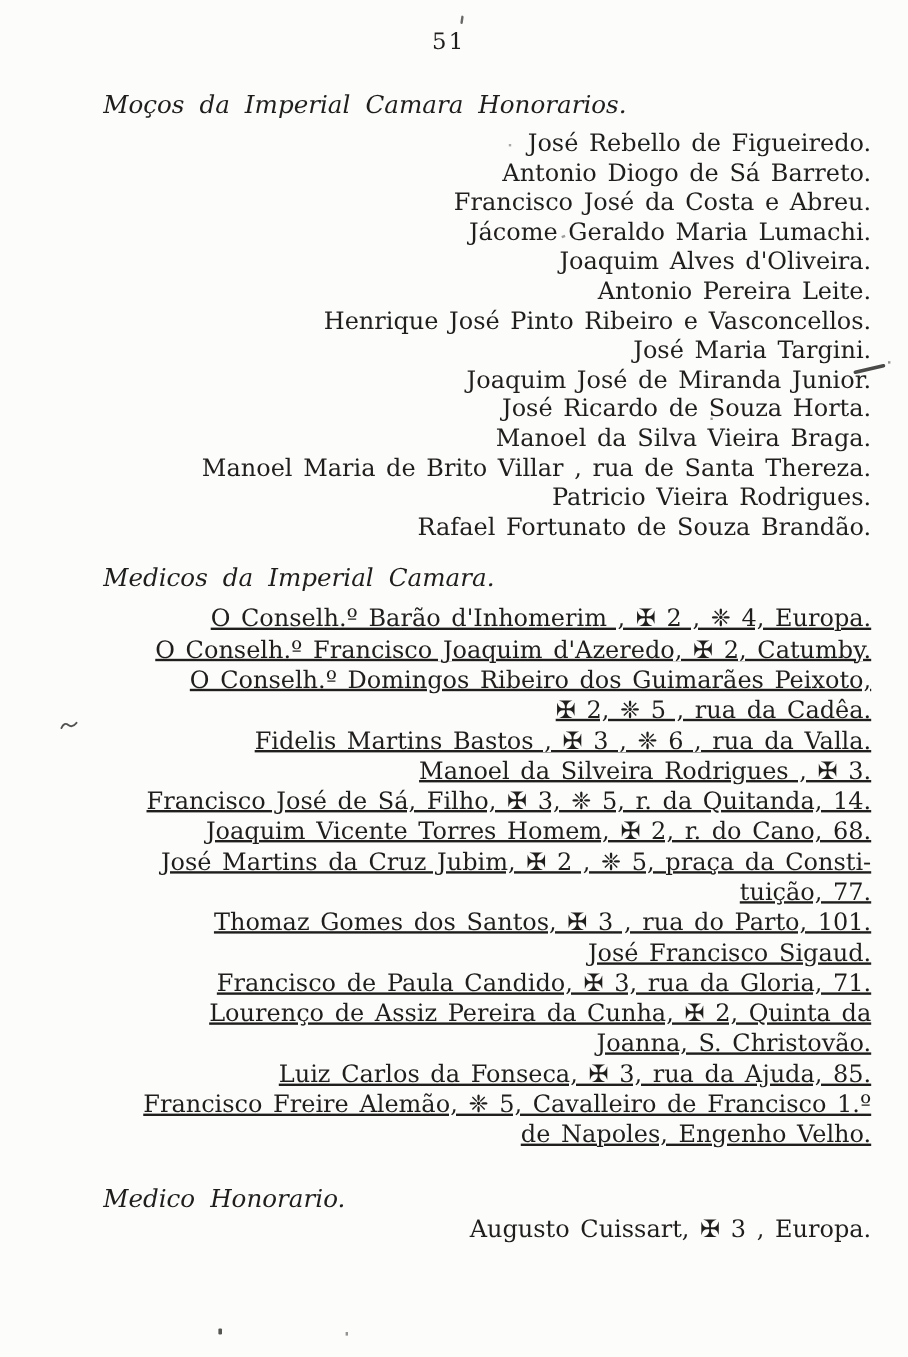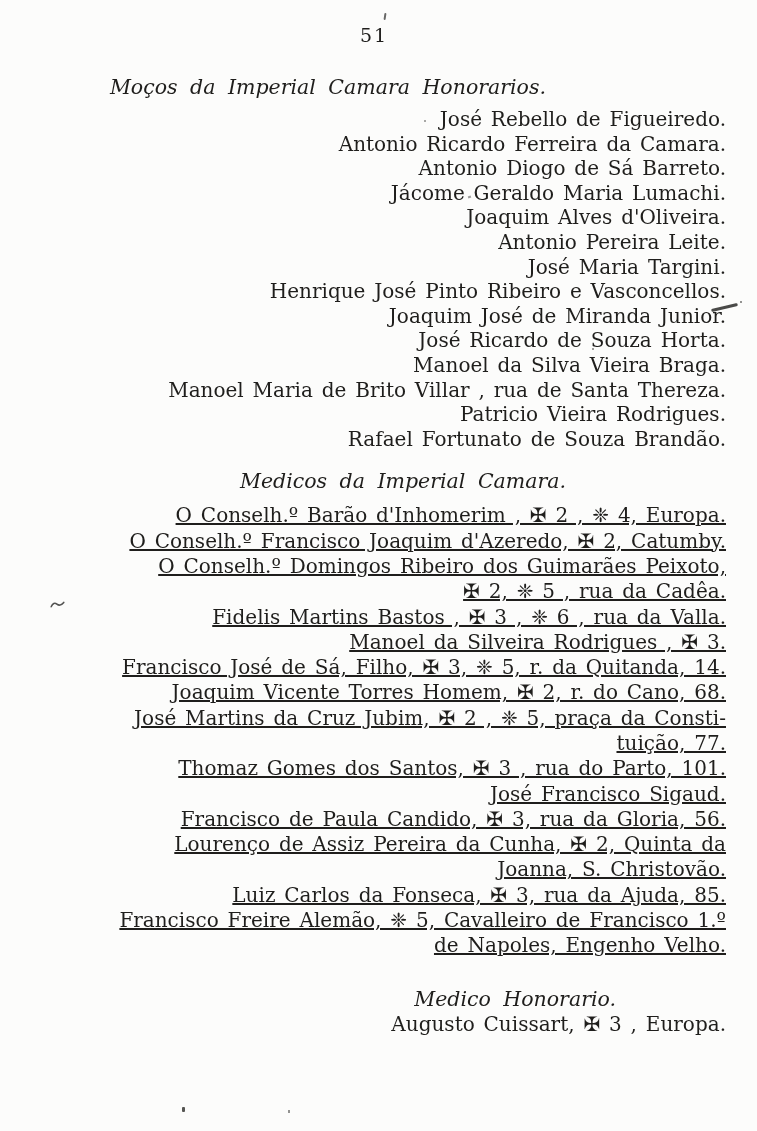--- a/index.html
+++ b/index.html
@@ -9,21 +9,21 @@
     font-family:"DejaVu Serif","Liberation Serif",serif;
     color:#1f1e1c;
   }
   .page-number{
     position:absolute;top:24px;left:0;width:748px;
     text-align:center;font-size:19px;letter-spacing:2px;
   }
   .content{position:absolute;left:86px;top:74px;width:640px;}
   .heading{
     font-style:italic;font-weight:normal;font-size:20.5px;
-    margin:0;text-align:right;line-height:26px;word-spacing:6px;
+    margin:0;text-align:left;line-height:26px;word-spacing:6px;
   }
   .h1{padding-right:180px;margin-bottom:7px;}
   .h2{padding-right:160px;margin-top:17px;margin-bottom:9px;}
   .h3{padding-right:110px;margin-top:27px;font-style:italic;}
   .entry{
     margin:0;font-size:20px;line-height:24.6px;word-spacing:2.5px;
     white-space:pre-line;padding-left:36px;text-indent:-36px;text-align:right;
   }
   .sec2 .entry{line-height:25.3px;text-decoration:underline;}
   .mark{position:absolute;background:#2a2a28;}
@@ -40,27 +40,27 @@
 </head>
 <body>
 
 <div class="page-number">51</div>
 
 <div class="content">
 
   <section>
     <h2 class="heading h1">Moços da Imperial Camara Honorarios.</h2>
     <p class="entry">José Rebello de Figueiredo.</p>
-    <p class="entry">Antonio Ricardo Ferreira da Camara.</p>
     <p class="entry">Antonio Diogo de Sá Barreto.</p>
+    <p class="entry">Francisco José da Costa e Abreu.</p>
     <p class="entry">Jácome Geraldo Maria Lumachi.</p>
     <p class="entry">Joaquim Alves d'Oliveira.</p>
     <p class="entry">Antonio Pereira Leite.</p>
+    <p class="entry">Henrique José Pinto Ribeiro e Vasconcellos.</p>
     <p class="entry">José Maria Targini.</p>
-    <p class="entry">Henrique José Pinto Ribeiro e Vasconcellos.</p>
     <p class="entry">Joaquim José de Miranda Junior.</p>
     <p class="entry">José Ricardo de Souza Horta.</p>
     <p class="entry">Manoel da Silva Vieira Braga.</p>
     <p class="entry">Manoel Maria de Brito Villar , rua de Santa Thereza.</p>
     <p class="entry">Patricio Vieira Rodrigues.</p>
     <p class="entry">Rafael Fortunato de Souza Brandão.</p>
   </section>
 
   <section class="sec2">
     <h2 class="heading h2">Medicos da Imperial Camara.</h2>
@@ -69,21 +69,21 @@
     <p class="entry">O Conselh.º Domingos Ribeiro dos Guimarães Peixoto,
 ✠ 2, ❈ 5 , rua da Cadêa.</p>
     <p class="entry">Fidelis Martins Bastos , ✠ 3 , ❈ 6 , rua da Valla.</p>
     <p class="entry">Manoel da Silveira Rodrigues , ✠ 3.</p>
     <p class="entry">Francisco José de Sá, Filho, ✠ 3, ❈ 5, r. da Quitanda, 14.</p>
     <p class="entry">Joaquim Vicente Torres Homem, ✠ 2, r. do Cano, 68.</p>
     <p class="entry">José Martins da Cruz Jubim, ✠ 2 , ❈ 5, praça da Consti-
 tuição, 77.</p>
     <p class="entry">Thomaz Gomes dos Santos, ✠ 3 , rua do Parto, 101.</p>
     <p class="entry">José Francisco Sigaud.</p>
-    <p class="entry">Francisco de Paula Candido, ✠ 3, rua da Gloria, 56.</p>
+    <p class="entry">Francisco de Paula Candido, ✠ 3, rua da Gloria, 71.</p>
     <p class="entry">Lourenço de Assiz Pereira da Cunha, ✠ 2, Quinta da
 Joanna, S. Christovão.</p>
     <p class="entry">Luiz Carlos da Fonseca, ✠ 3, rua da Ajuda, 85.</p>
     <p class="entry">Francisco Freire Alemão, ❈ 5, Cavalleiro de Francisco 1.º
 de Napoles, Engenho Velho.</p>
   </section>
 
   <section>
     <h2 class="heading h3">Medico Honorario.</h2>
     <p class="entry">Augusto Cuissart, ✠ 3 , Europa.</p>

